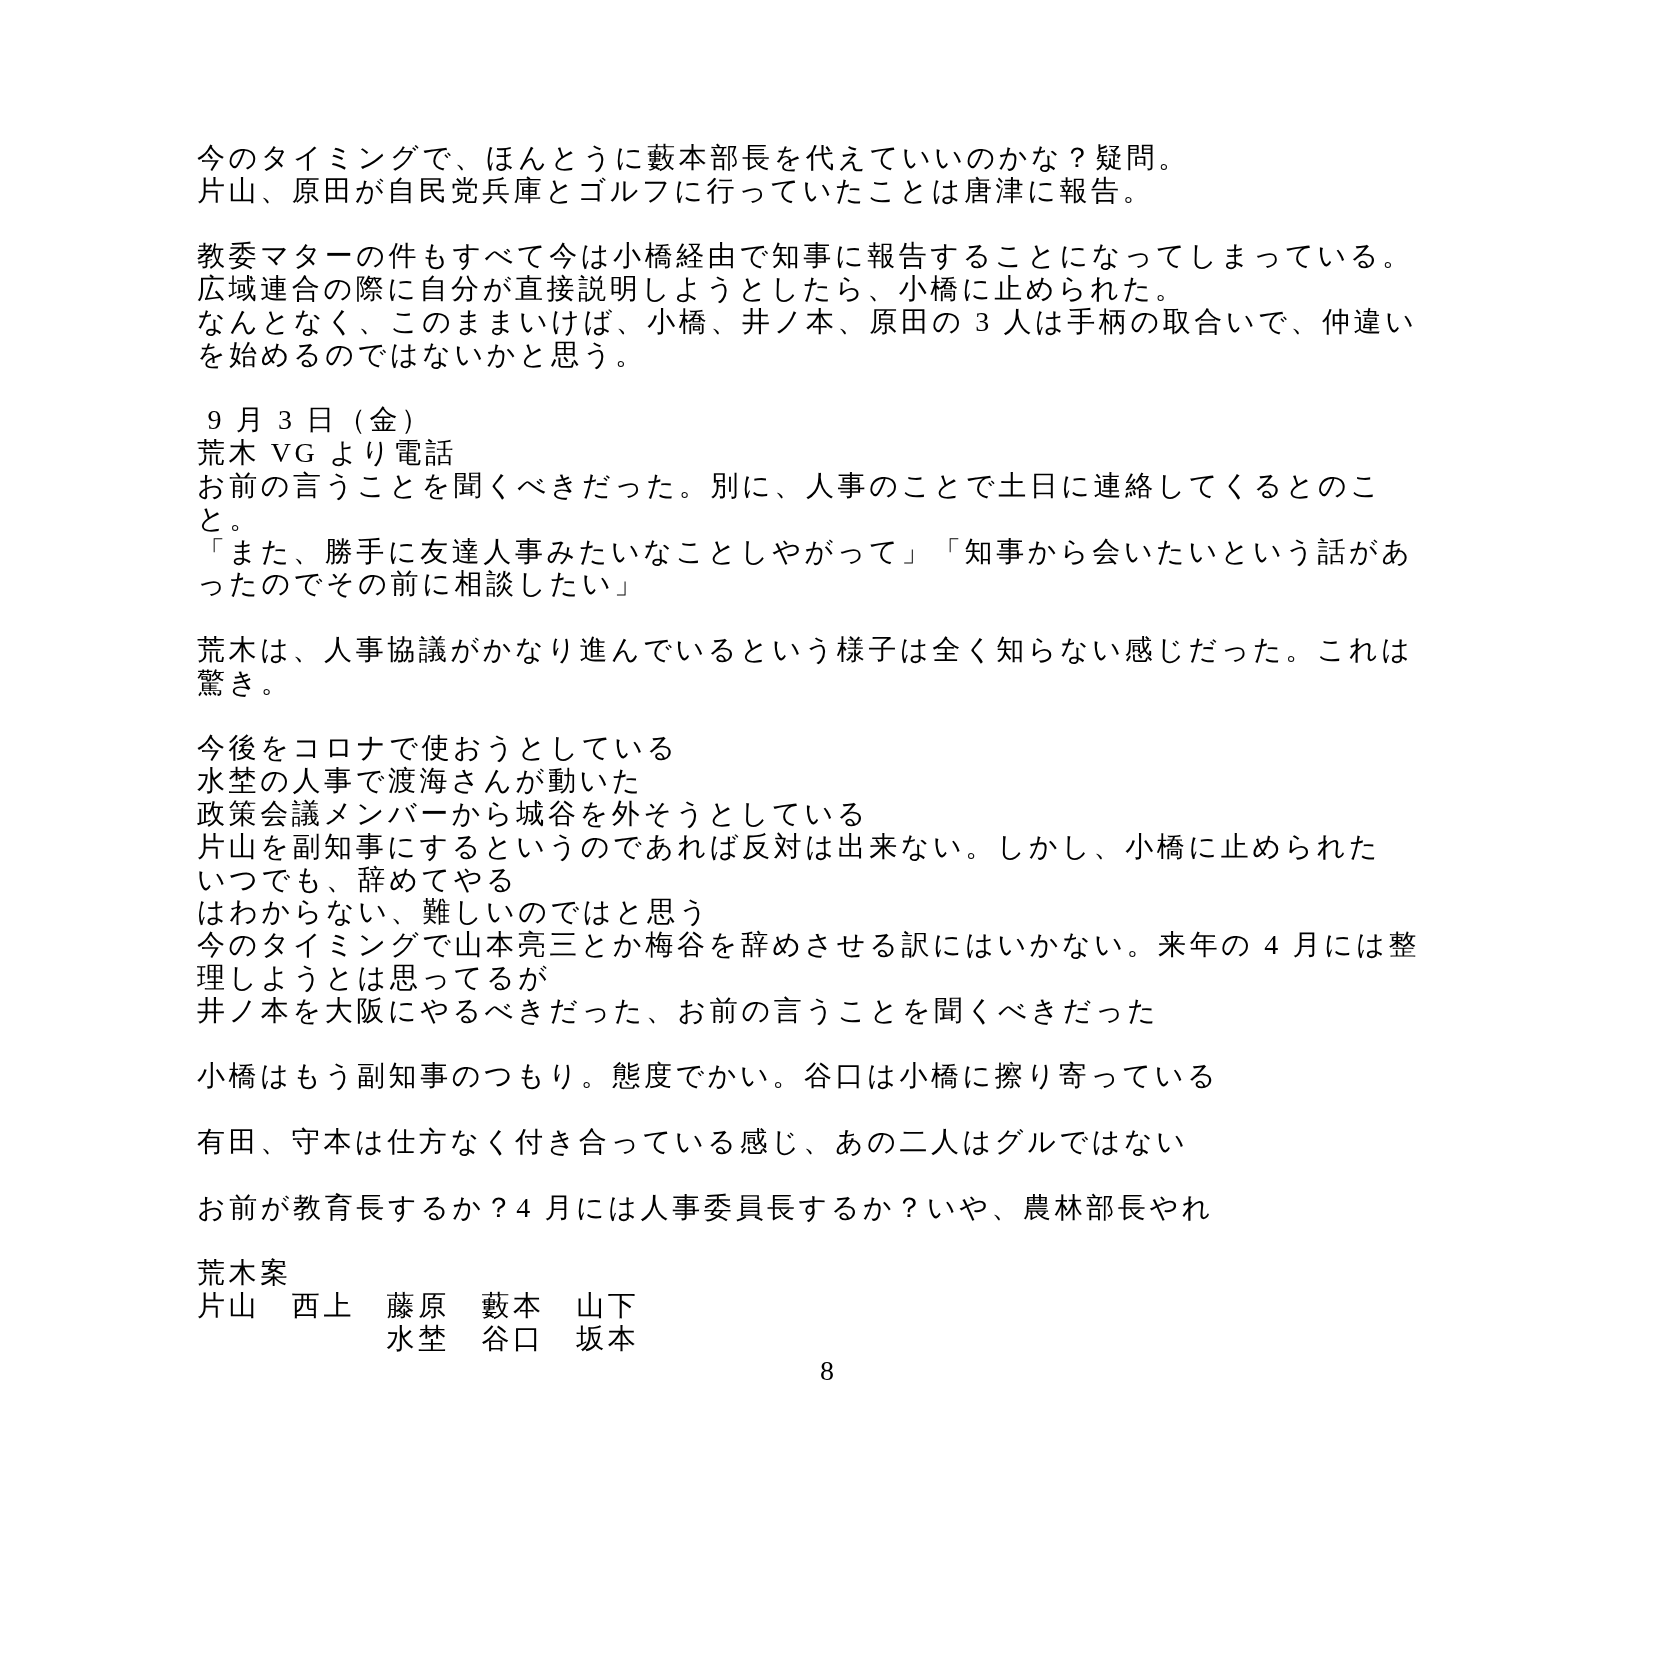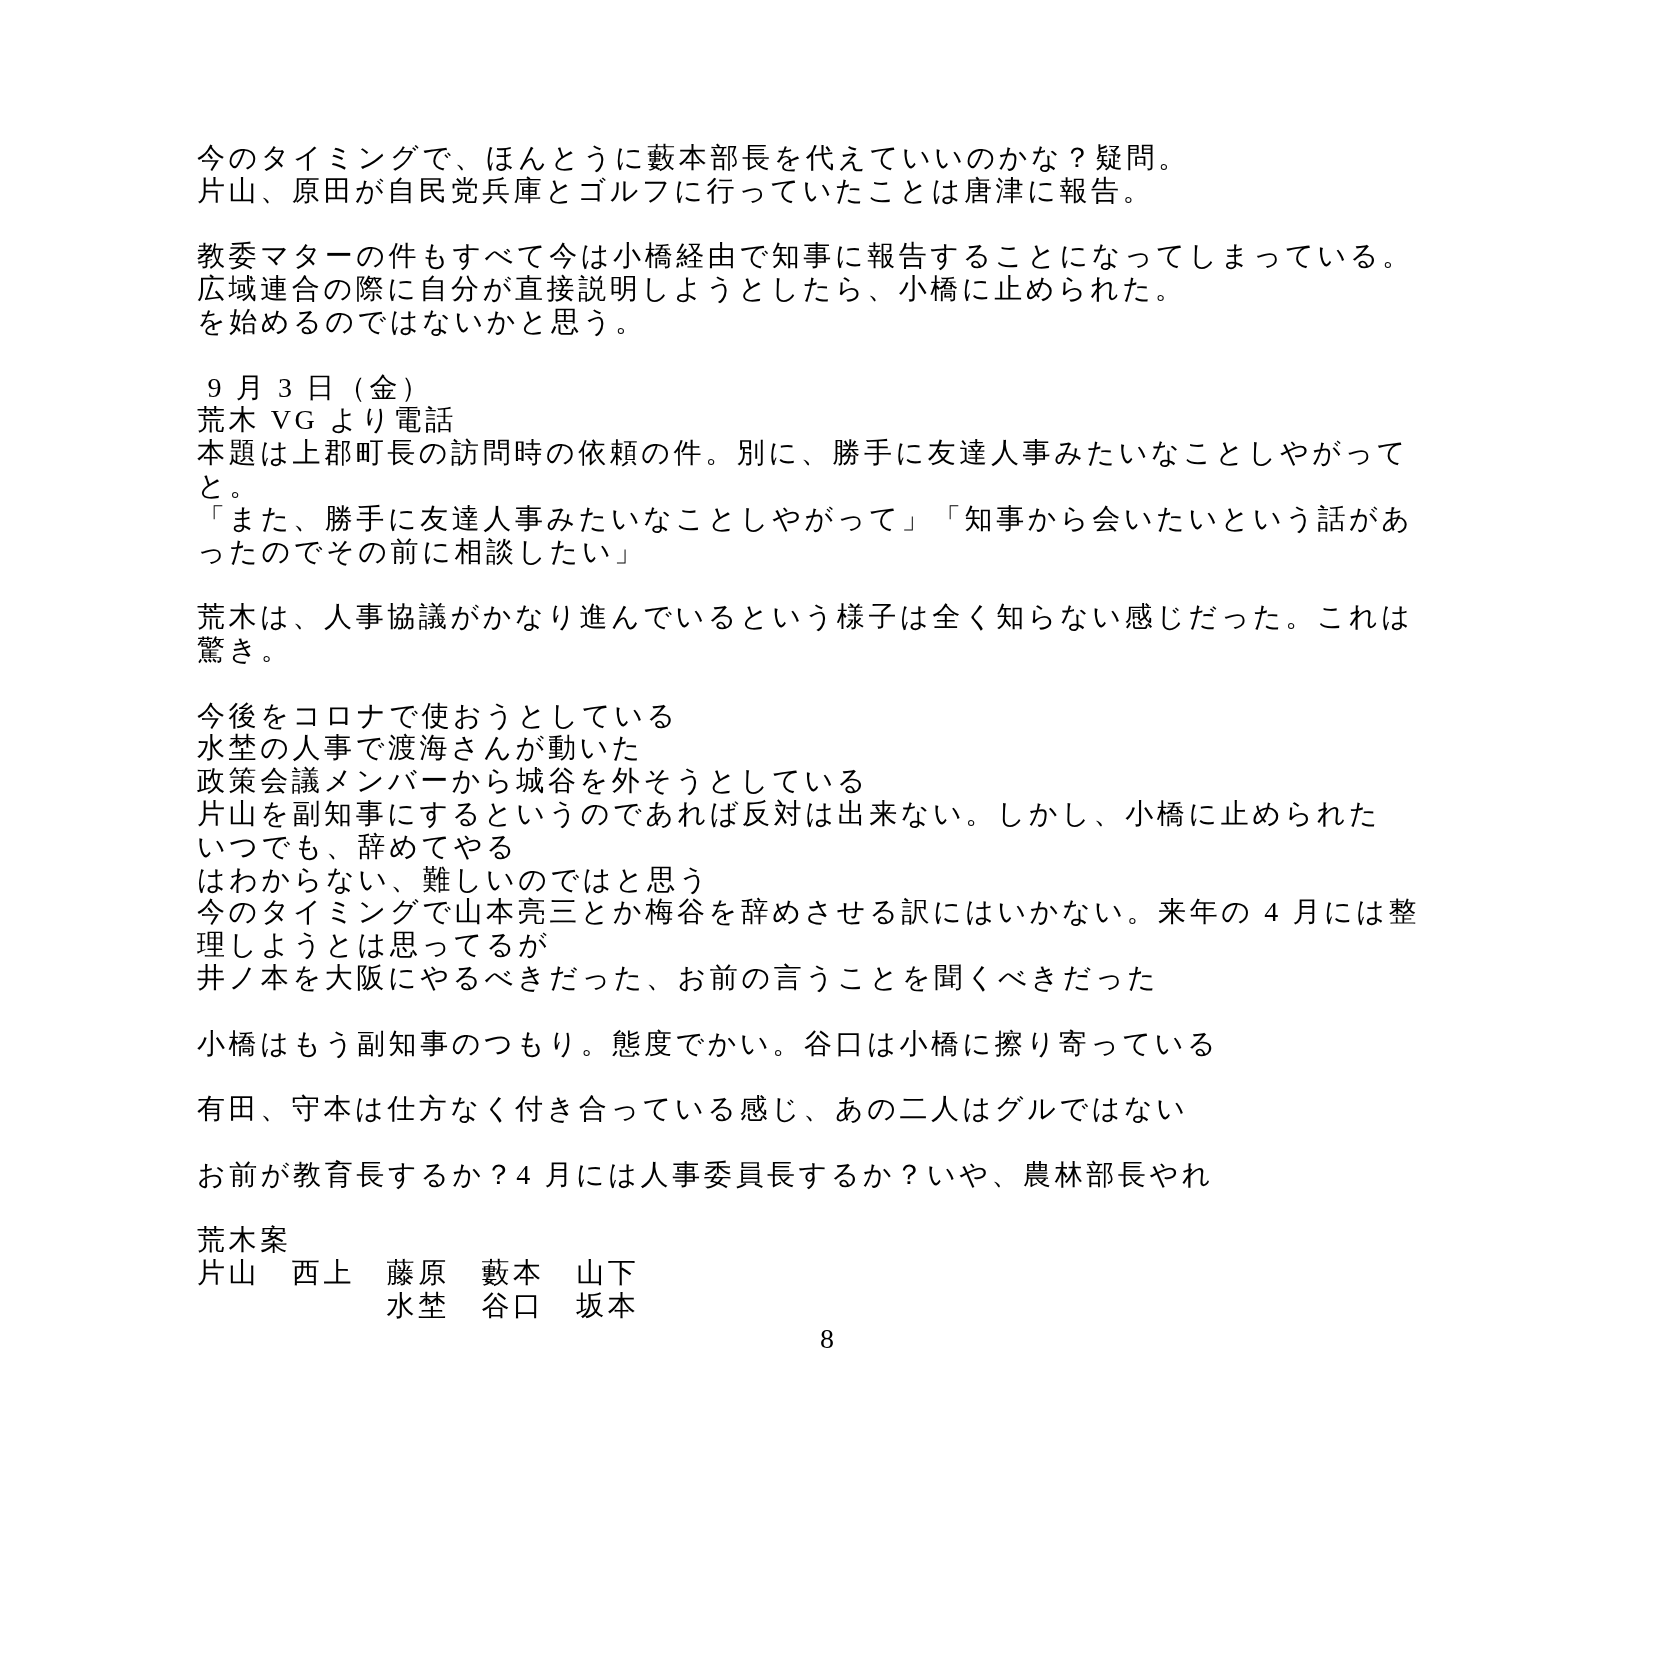--- a/index.html
+++ b/index.html
@@ -34,25 +34,26 @@
 </head>
 <body>
 
 <div class="page">
   <div class="content">
     <div class="line">今のタイミングで、ほんとうに藪本部長を代えていいのかな？疑問。</div>
     <div class="line">片山、原田が自民党兵庫とゴルフに行っていたことは唐津に報告。</div>
     <div class="line"></div>
     <div class="line">教委マターの件もすべて今は小橋経由で知事に報告することになってしまっている。</div>
     <div class="line">広域連合の際に自分が直接説明しようとしたら、小橋に止められた。</div>
+    <div class="line">なんとなく、このままいけば、小橋、井ノ本、原田の 3 人は手柄の取合いで、仲違い</div>
     <div class="line">を始めるのではないかと思う。</div>
     <div class="line"></div>
     <div class="line"> 9 月 3 日（金）</div>
     <div class="line">荒木 VG より電話</div>
-    <div class="line">本題は上郡町長の訪問時の依頼の件。別に、勝手に友達人事みたいなことしやがって</div>
+    <div class="line">お前の言うことを聞くべきだった。別に、人事のことで土日に連絡してくるとのこ</div>
     <div class="line">と。</div>
     <div class="line">「また、勝手に友達人事みたいなことしやがって」「知事から会いたいという話があ</div>
     <div class="line">ったのでその前に相談したい」</div>
     <div class="line"></div>
     <div class="line">荒木は、人事協議がかなり進んでいるという様子は全く知らない感じだった。これは</div>
     <div class="line">驚き。</div>
     <div class="line"></div>
     <div class="line">今後をコロナで使おうとしている</div>
     <div class="line">水埜の人事で渡海さんが動いた</div>
     <div class="line">政策会議メンバーから城谷を外そうとしている</div>

